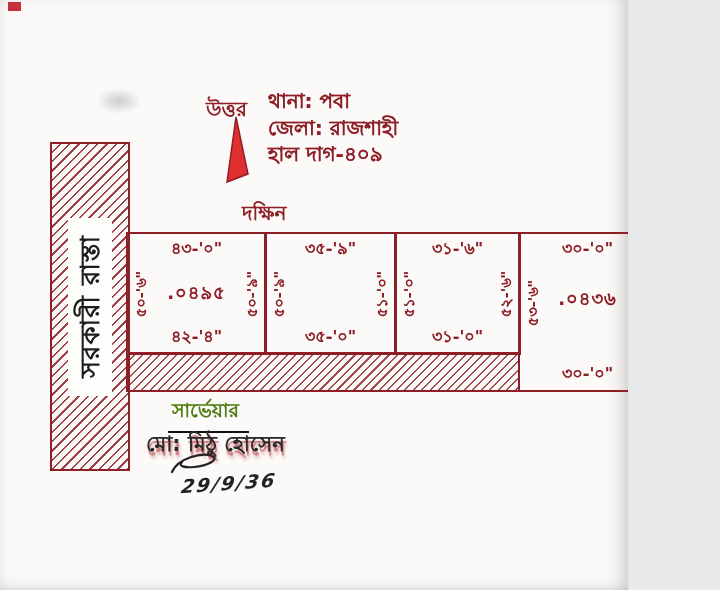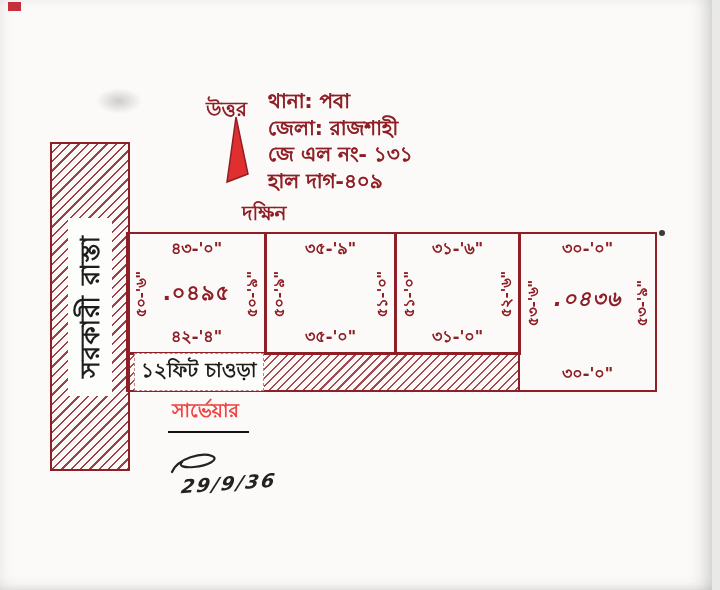--- a/index.html
+++ b/index.html
@@ -8,21 +8,21 @@
     --ink:#1d1d1b;
     --paper:#fbfaf8;
   }
   html,body{margin:0;padding:0;}
   body{
     width:720px;height:590px;
     font-family:"DejaVu Sans",sans-serif;
     background:#e9e9e9;
   }
   .canvas{
-    position:relative;width:712px;height:590px;overflow:hidden;
+    position:relative;width:628px;height:590px;overflow:hidden;
     background:var(--paper);
     box-shadow:inset -14px 0 18px -10px rgba(110,110,110,.35),
                inset 0 -10px 16px -12px rgba(120,120,120,.30),
                inset 10px 0 18px -14px rgba(140,140,140,.25);
   }
   
   .compass-label{
     position:absolute;color:var(--line);font-weight:bold;font-size:20px;white-space:nowrap;
   }
   .north-arrow{position:absolute;left:220px;top:116px;}
@@ -54,45 +54,45 @@
     box-sizing:border-box;
   }
   .p1{left:126px;width:141px;height:123px;}
   .p2{left:264px;width:133px;height:123px;}
   .p3{left:394px;width:127px;height:123px;}
   .p4{left:518px;width:139px;height:160px;}
   .lbl{position:absolute;color:var(--line);font-weight:bold;font-size:16px;white-space:nowrap;
        text-shadow:0 0 .4px rgba(142,31,38,.5);}
   .lbl.top{top:2px;left:0;right:0;text-align:center;}
   .lbl.bottom{bottom:2px;left:0;right:0;text-align:center;}
-  .lbl.area{top:50%;left:0;right:0;transform:translateY(-50%);text-align:center;font-size:21px;letter-spacing:1px;}
+  .lbl.area{top:50%;left:0;right:0;transform:translateY(-50%);text-align:center;font-size:18px;letter-spacing:1px;}
   .vside{position:absolute;top:50%;writing-mode:vertical-rl;transform:translateY(-50%) rotate(180deg);
          font-size:14.5px;}
   .vside.west{left:1px;}
   .vside.east{right:1px;}
-  .p4 .lbl.area{top:42%;font-style:italic;}
+  .p4 .lbl.area{top:42%;}
   .p4 .vside{top:44%;}
   
   .access-road{
     position:absolute;left:126px;top:352px;width:394px;height:40px;
     border:2.5px solid var(--line);box-sizing:border-box;
     background:repeating-linear-gradient(135deg,
       rgba(142,31,38,.0) 0px, rgba(142,31,38,.0) 4.5px,
       rgba(142,31,38,.8) 4.5px, rgba(142,31,38,.8) 6px);
   }
   .road-labelbox{
     position:absolute;top:50%;transform:translateY(-50%);
     background:#fdfdfc;border:1px dashed rgba(142,31,38,.55);
     padding:1px 6px 2px 6px;color:var(--ink);font-weight:bold;font-size:20px;white-space:nowrap;
   }
   .road-labelbox.first{left:6px;}
   .road-labelbox.second{left:196px;}
   
   .surveyor-title{
-    position:absolute;left:168px;top:396px;color:#ef4444;font-weight:bold;font-size:19px;
+    position:absolute;left:168px;top:396px;color:#4d7c0f;font-weight:bold;font-size:19px;
     border-bottom:2.5px solid #111;padding:0 10px 3px 4px;white-space:nowrap;
   }
   .surveyor-name{
     position:absolute;left:146px;top:428px;color:#2a2a2a;font-weight:bold;font-size:21px;white-space:nowrap;
     text-shadow:1px 4px 1px rgba(175,38,48,.55), 2px 7px 3px rgba(175,38,48,.28);
     filter:blur(.35px);
   }
   .signature{position:absolute;left:168px;top:452px;}
   .signature-date{
     position:absolute;left:182px;top:472px;color:#222;font-size:19px;font-weight:bold;
@@ -115,21 +115,20 @@
 
   <div class="compass-label" style="left:206px;top:94px;">উত্তর</div>
   <svg class="north-arrow" width="34" height="76" viewBox="0 0 34 76">
     <polygon points="16,1 28,58 7,66" fill="var(--arrow)" stroke="var(--line)" stroke-width="1.5"></polygon>
   </svg>
   <div class="compass-label" style="left:200px;top:198px;margin-left:42px;">দক্ষিন</div>
 
   <div class="header-block">
     <div>থানা: পবা</div>
     <div>জেলা: রাজশাহী</div>
-    <div>জে এল নং- ১৩১</div>
     <div>হাল দাগ-৪০৯</div>
   </div>
 
   <div class="left-road">
     <div class="left-road-labelbox">
       <div class="left-road-label">সরকারী রাস্তা</div>
     </div>
   </div>
 
   <div class="plot p1">
@@ -156,22 +155,22 @@
 
   <div class="plot p4">
     <div class="lbl top">৩০-'০"</div>
     <div class="lbl vside west">৫৩-'৬"</div>
     <div class="lbl area">.০৪৩৬</div>
     <div class="lbl vside east">৫৩-'৯"</div>
     <div class="lbl bottom">৩০-'০"</div>
   </div>
 
   <div class="access-road">
-    <div class="road-labelbox first">১২ফিট চাওড়া</div>
   </div>
 
   <div class="surveyor-title">সার্ভেয়ার</div>
+  <div class="surveyor-name">মো: মিঠু হোসেন</div>
   <svg class="signature" width="70" height="26" viewBox="0 0 70 26">
     <path d="M4,20 C10,6 34,0 44,4 C52,7 40,14 26,15 C16,16 10,14 14,10" fill="none" stroke="#222" stroke-width="2.2" stroke-linecap="round"></path>
   </svg>
   <div class="signature-date">29/9/36</div>
 
 </div>
 
 </body></html>

